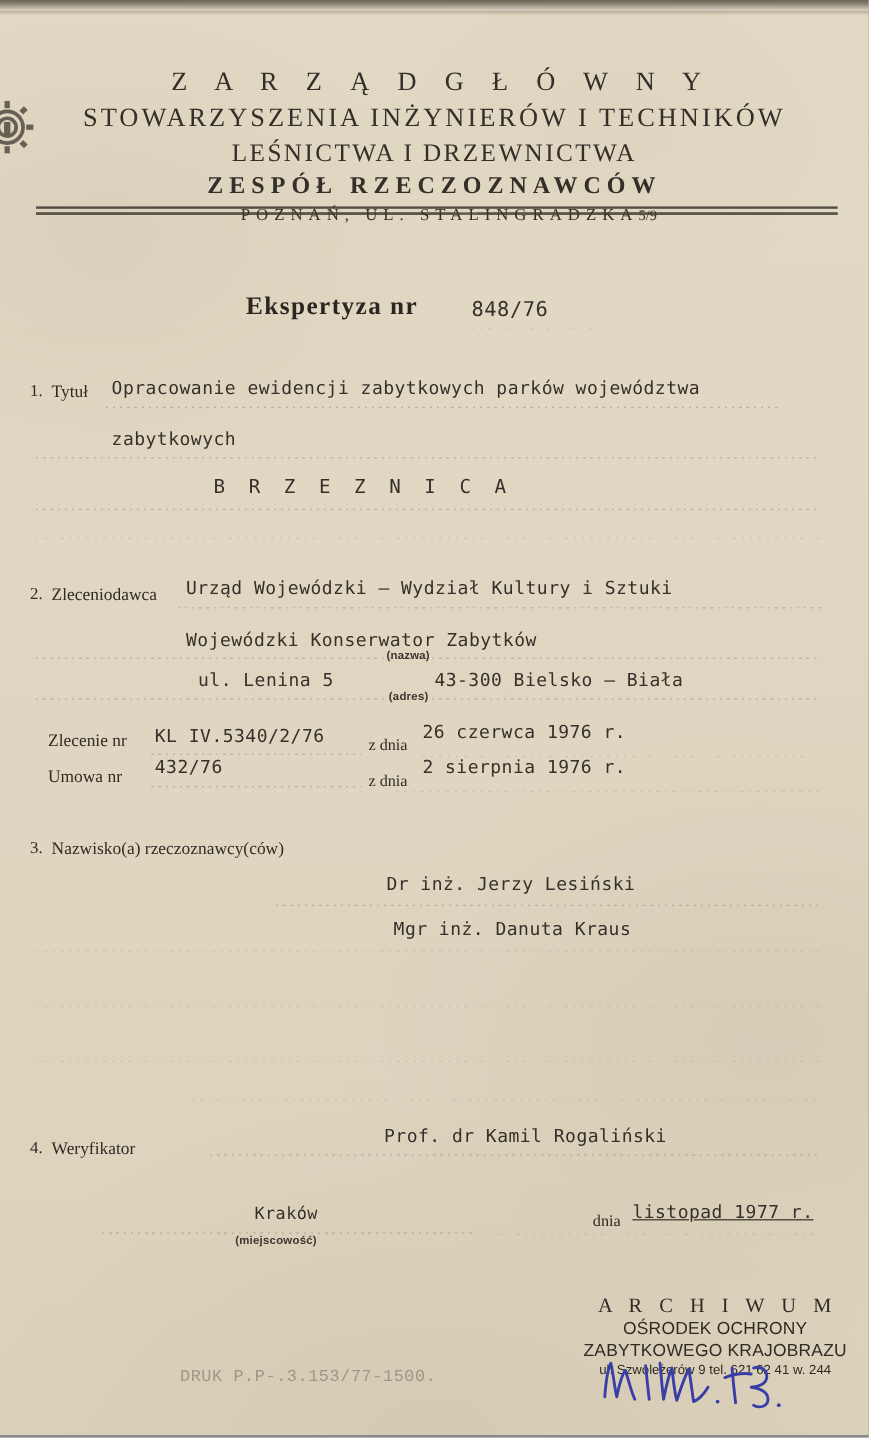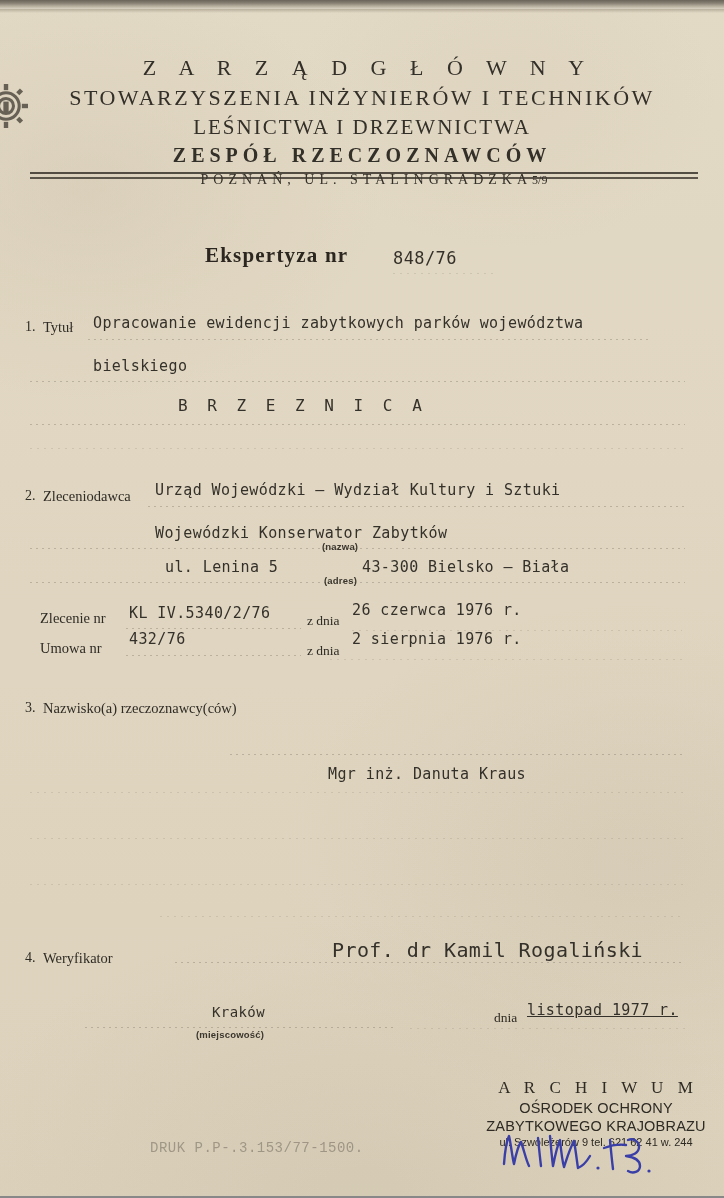--- a/index.html
+++ b/index.html
@@ -214,21 +214,21 @@
 
   <div class="title-ekspertyza">Ekspertyza nr</div>
   <div class="title-num tw">848/76</div>
   <div class="dotline faint" style="left:393px; top:273px; width:105px;"></div>
 
   <div class="abs formlbl" style="left:25px; top:319px; font-size:14px;">1.</div>
   <div class="abs formlbl" style="left:43px; top:319px; font-size:14.5px;">Tytuł</div>
   <div class="abs tw" style="left:93px; top:314px; font-size:15px;">Opracowanie ewidencji zabytkowych parków województwa</div>
   <div class="dotline" style="left:88px; top:339px; width:560px;"></div>
 
-  <div class="abs tw" style="left:93px; top:357px; font-size:15px;">bielskiego</div>
+  <div class="abs tw" style="left:93px; top:357px; font-size:15px;">zabytkowych</div>
   <div class="dotline" style="left:30px; top:381px; width:655px;"></div>
 
   <div class="abs tw" style="left:178px; top:396px; font-size:16px; letter-spacing:5px;">B R Z E Z N I C A</div>
   <div class="dotline" style="left:30px; top:424px; width:655px;"></div>
   <div class="dotline faint" style="left:30px; top:448px; width:655px;"></div>
 
   <div class="abs formlbl" style="left:25px; top:488px; font-size:14px;">2.</div>
   <div class="abs formlbl" style="left:43px; top:488px; font-size:14.5px;">Zleceniodawca</div>
   <div class="abs tw" style="left:155px; top:481px; font-size:15px;">Urząd Wojewódzki – Wydział Kultury i Sztuki</div>
   <div class="dotline" style="left:148px; top:506px; width:540px;"></div>
@@ -252,31 +252,32 @@
   <div class="abs formlbl" style="left:40px; top:640px; font-size:14.5px;">Umowa nr</div>
   <div class="abs tw" style="left:129px; top:630px; font-size:15px;">432/76</div>
   <div class="dotline" style="left:126px; top:655px; width:175px;"></div>
   <div class="abs formlbl" style="left:307px; top:643px; font-size:13.5px;">z dnia</div>
   <div class="abs tw" style="left:352px; top:630px; font-size:15px;">2 sierpnia 1976 r.</div>
   <div class="dotline faint" style="left:330px; top:659px; width:355px;"></div>
 
   <div class="abs formlbl" style="left:25px; top:700px; font-size:14px;">3.</div>
   <div class="abs formlbl" style="left:43px; top:700px; font-size:14.5px;">Nazwisko(a) rzeczoznawcy(ców)</div>
 
+  <div class="abs tw" style="left:322px; top:728px; font-size:15px;">Dr inż. Jerzy Lesiński</div>
   <div class="dotline" style="left:230px; top:754px; width:455px;"></div>
 
   <div class="abs tw" style="left:328px; top:765px; font-size:15px;">Mgr inż. Danuta Kraus</div>
   <div class="dotline faint" style="left:30px; top:792px; width:655px;"></div>
   <div class="dotline faint" style="left:30px; top:838px; width:655px;"></div>
   <div class="dotline faint" style="left:30px; top:884px; width:655px;"></div>
   <div class="dotline faint" style="left:160px; top:916px; width:525px;"></div>
 
   <div class="abs formlbl" style="left:25px; top:950px; font-size:14px;">4.</div>
   <div class="abs formlbl" style="left:43px; top:950px; font-size:14.5px;">Weryfikator</div>
-  <div class="abs tw" style="left:332px; top:938px; font-size:20px;">Prof. dr Kamil Rogaliński</div>
+  <div class="abs tw" style="left:320px; top:938px; font-size:15px;">Prof. dr Kamil Rogaliński</div>
   <div class="dotline" style="left:175px; top:962px; width:510px;"></div>
 
   <div class="abs tw" style="left:212px; top:1004px; font-size:14px;">Kraków</div>
   <div class="dotline" style="left:85px; top:1027px; width:310px;"></div>
   <div class="tiny-lbl" style="left:196px; top:1029px;">(miejscowość)</div>
 
   <div class="abs formlbl" style="left:494px; top:1010px; font-size:13.5px;">dnia</div>
   <div class="abs tw" style="left:527px; top:1001px; font-size:15px;text-decoration:underline;">listopad 1977 r.</div>
   <div class="dotline faint" style="left:410px; top:1028px; width:275px;"></div>
 

